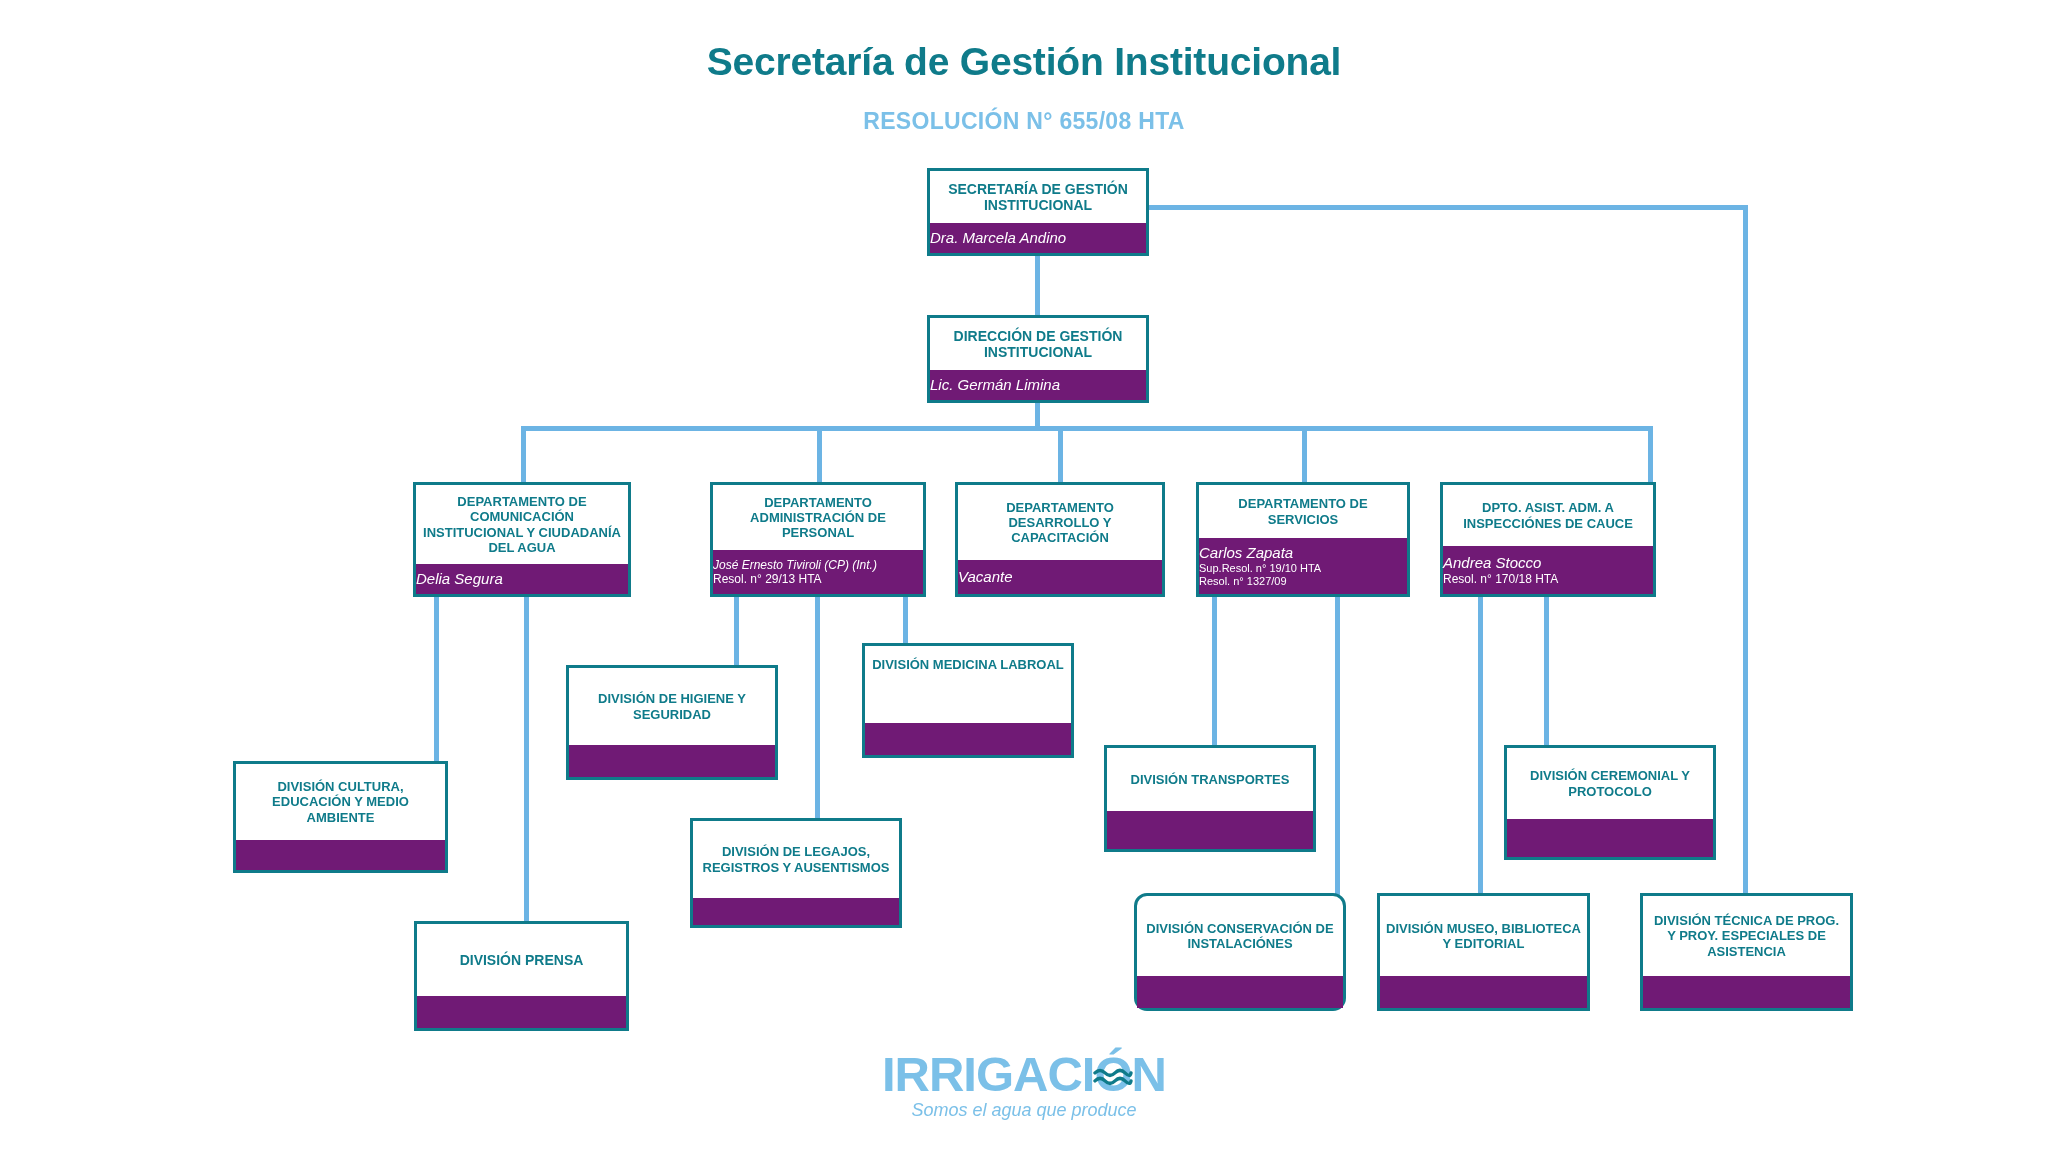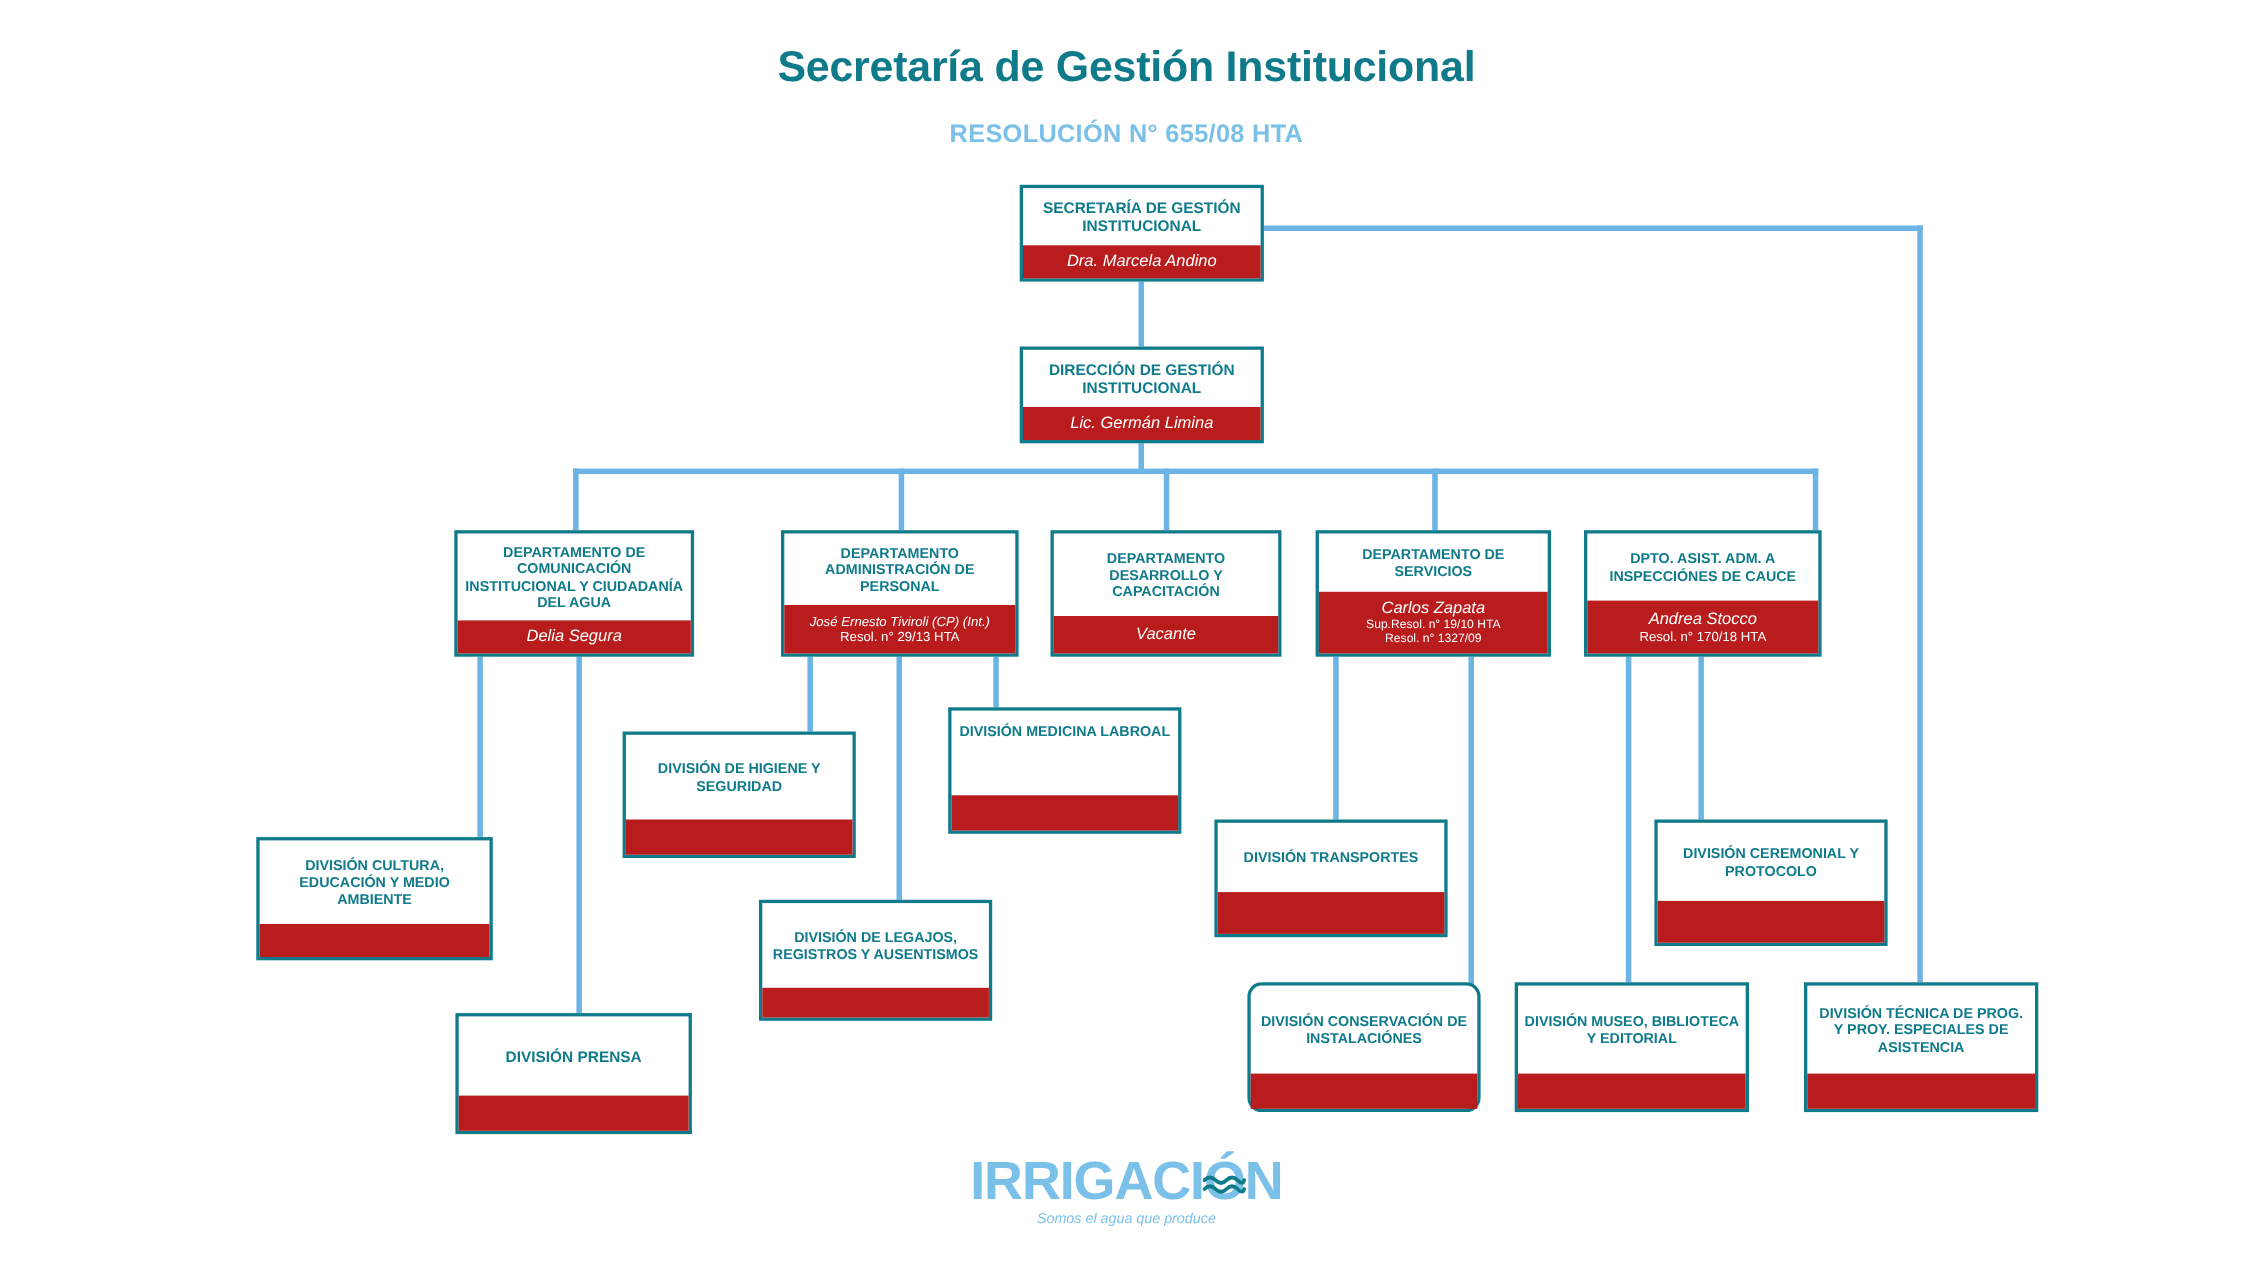--- a/index.html
+++ b/index.html
@@ -32,42 +32,42 @@
     position:absolute;box-sizing:border-box;
     border:3px solid #0f7b8a;background:#ffffff;
     display:flex;flex-direction:column;
   }
   .box .head{
     flex:1 1 auto;display:flex;align-items:center;justify-content:center;
     text-align:center;color:#0f7b8a;font-weight:bold;
     line-height:1.16;padding:6px 6px;
   }
   .box .foot{
-    background:#b91c1c;color:#ffffff;text-align:center;
-    display:flex;flex-direction:column;align-items:center;justify-content:center;
+    background:#701a75;color:#ffffff;text-align:center;
+    display:flex;flex-direction:column;align-items:flex-start;justify-content:center;
     line-height:1.2;
   }
   .foot .nm{font-style:italic;}
   .foot .rs{font-style:normal;}
 
   
   .f13{font-size:13px;}
   .f14{font-size:14px;}
   .f15{font-size:15px;}
   .f11{font-size:11px;}
   .f12{font-size:12px;}
 
   
   .logo{position:absolute;left:0;top:1046px;width:2048px;text-align:center;}
   .logo .word{
     font-size:49px;font-weight:bold;color:#7bc0e8;letter-spacing:-1px;
     display:inline-block;position:relative;
   }
   .logo .tag{
-    font-size:13px;font-style:italic;color:#7bc0e8;margin-top:-2px;
+    font-size:18px;font-style:italic;color:#7bc0e8;margin-top:-2px;
   }
   .wavewrap{position:relative;display:inline-block;}
   .wavewrap svg{position:absolute;left:50%;top:50%;transform:translate(-50%,-38%);}
 </style>
 </head>
 <body>
 
 <div id="canvas">
 
   <div class="title">Secretaría de Gestión Institucional</div>

